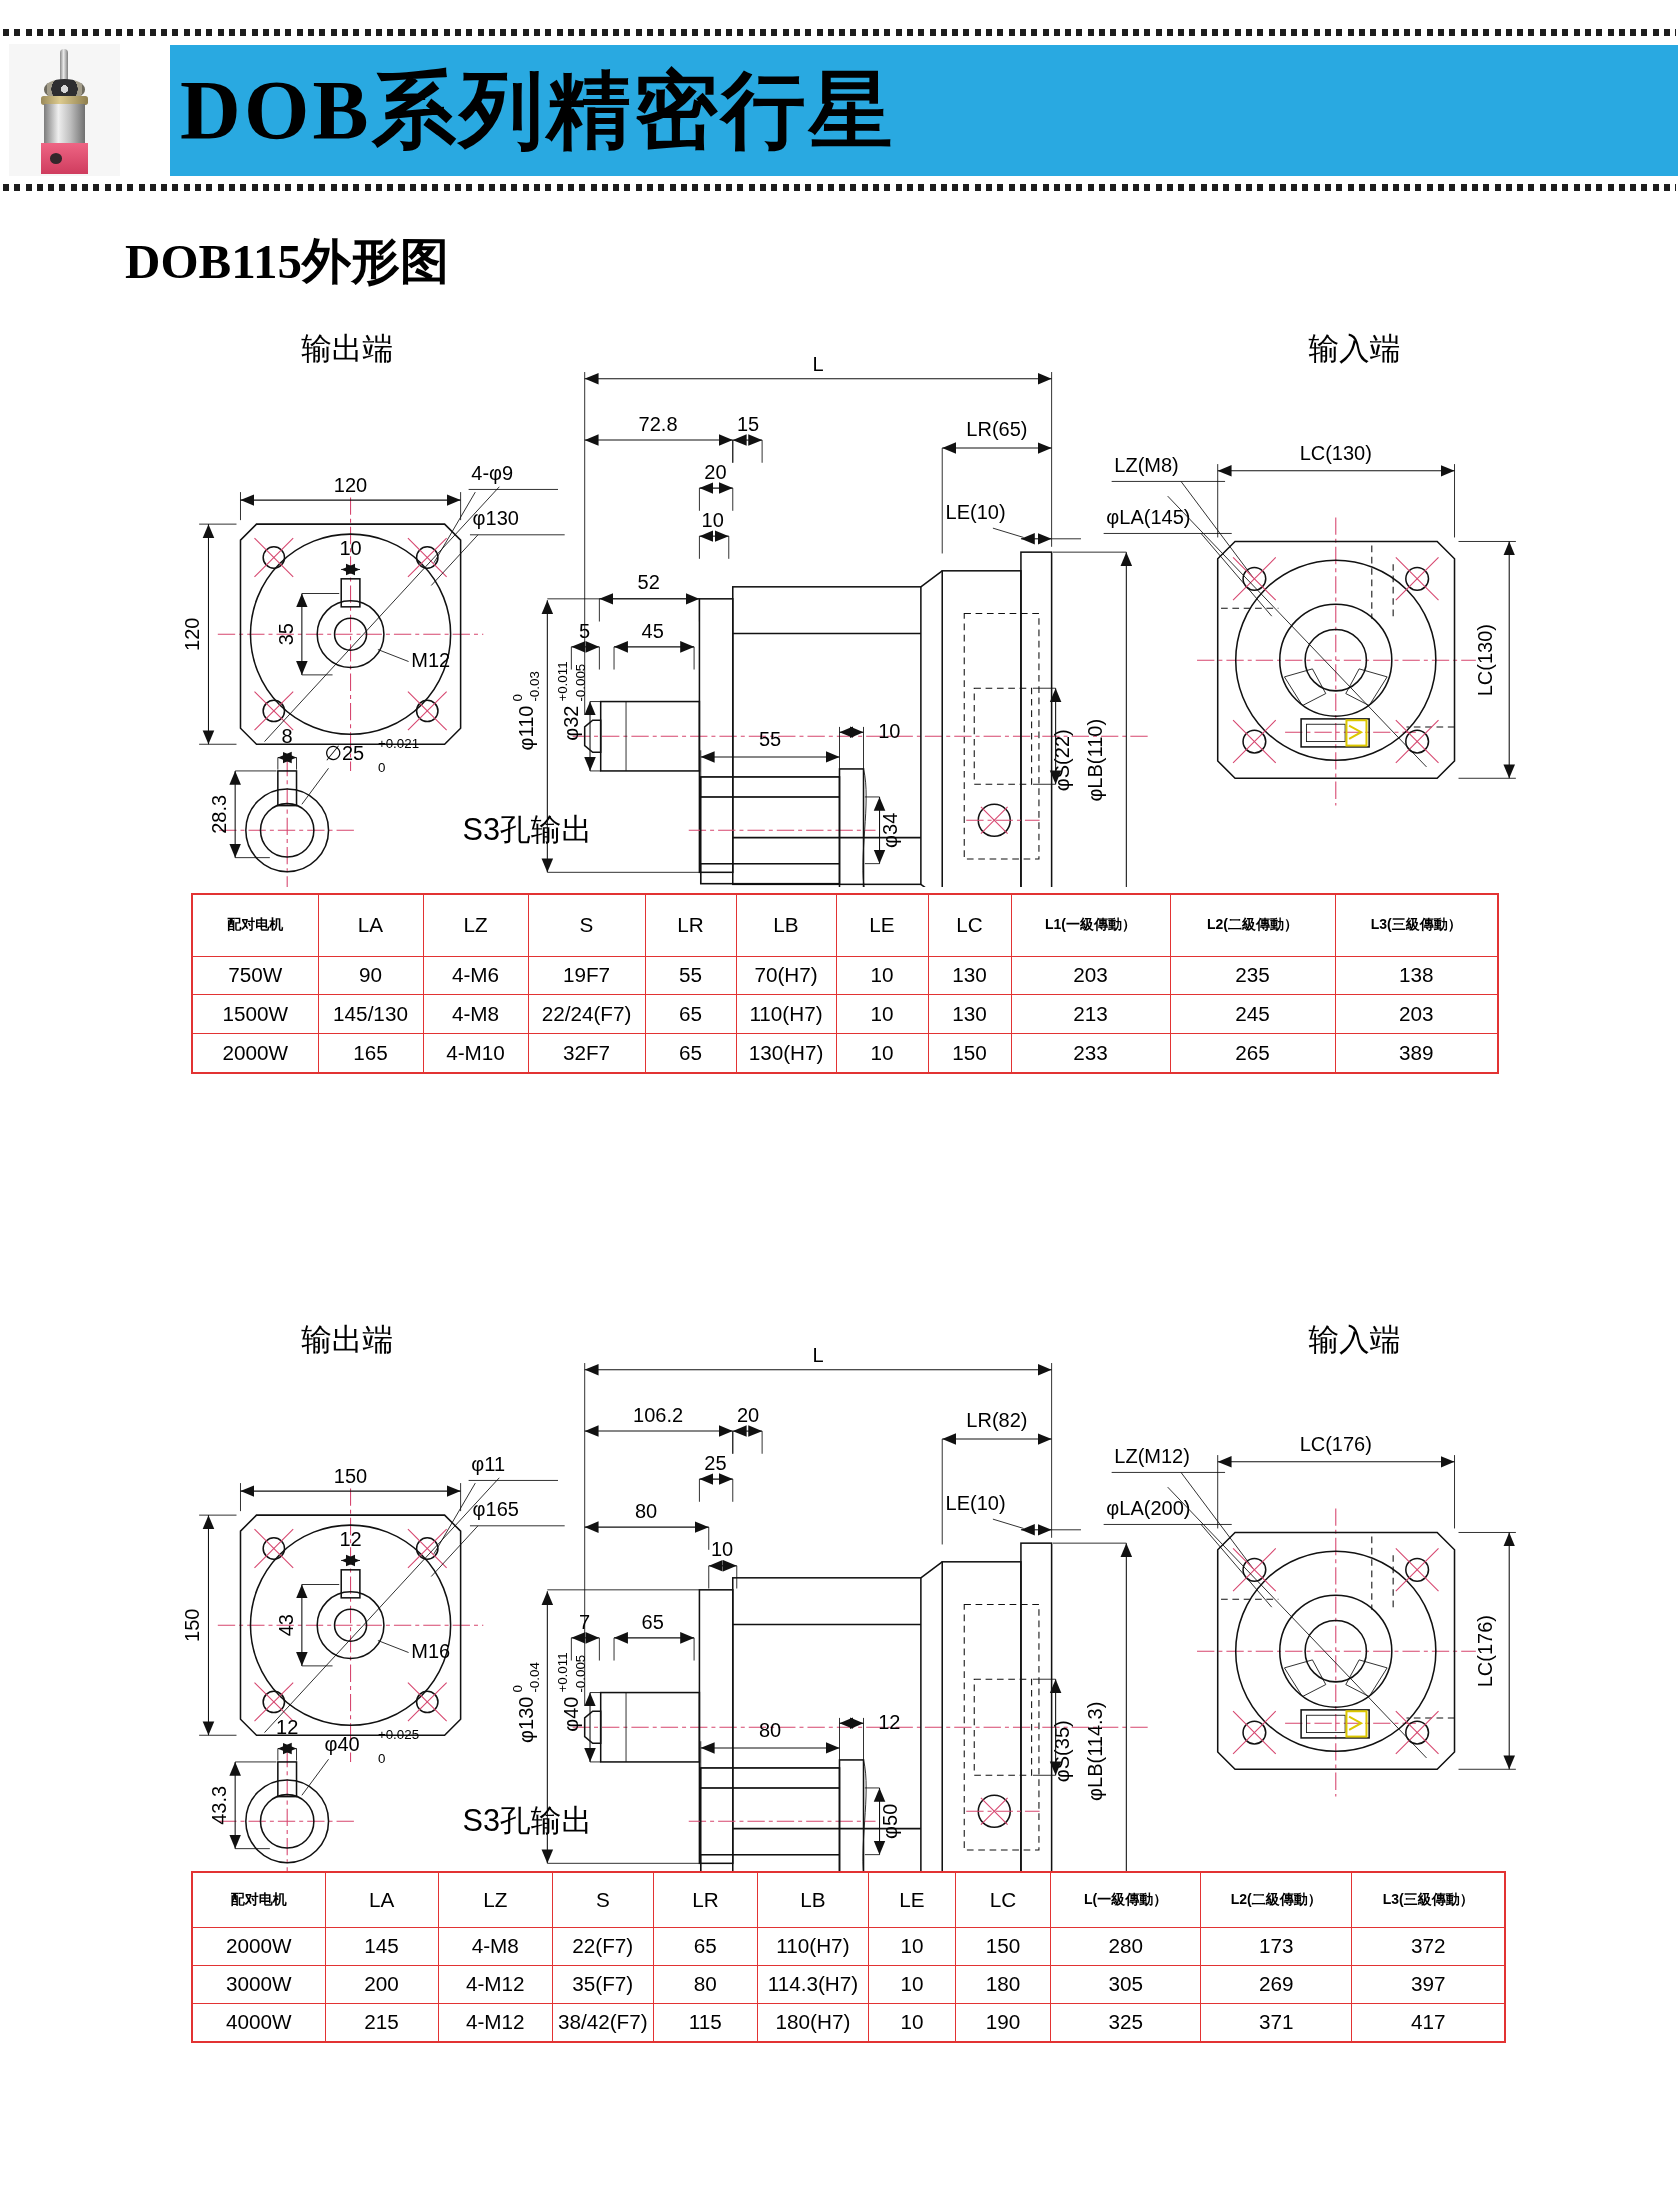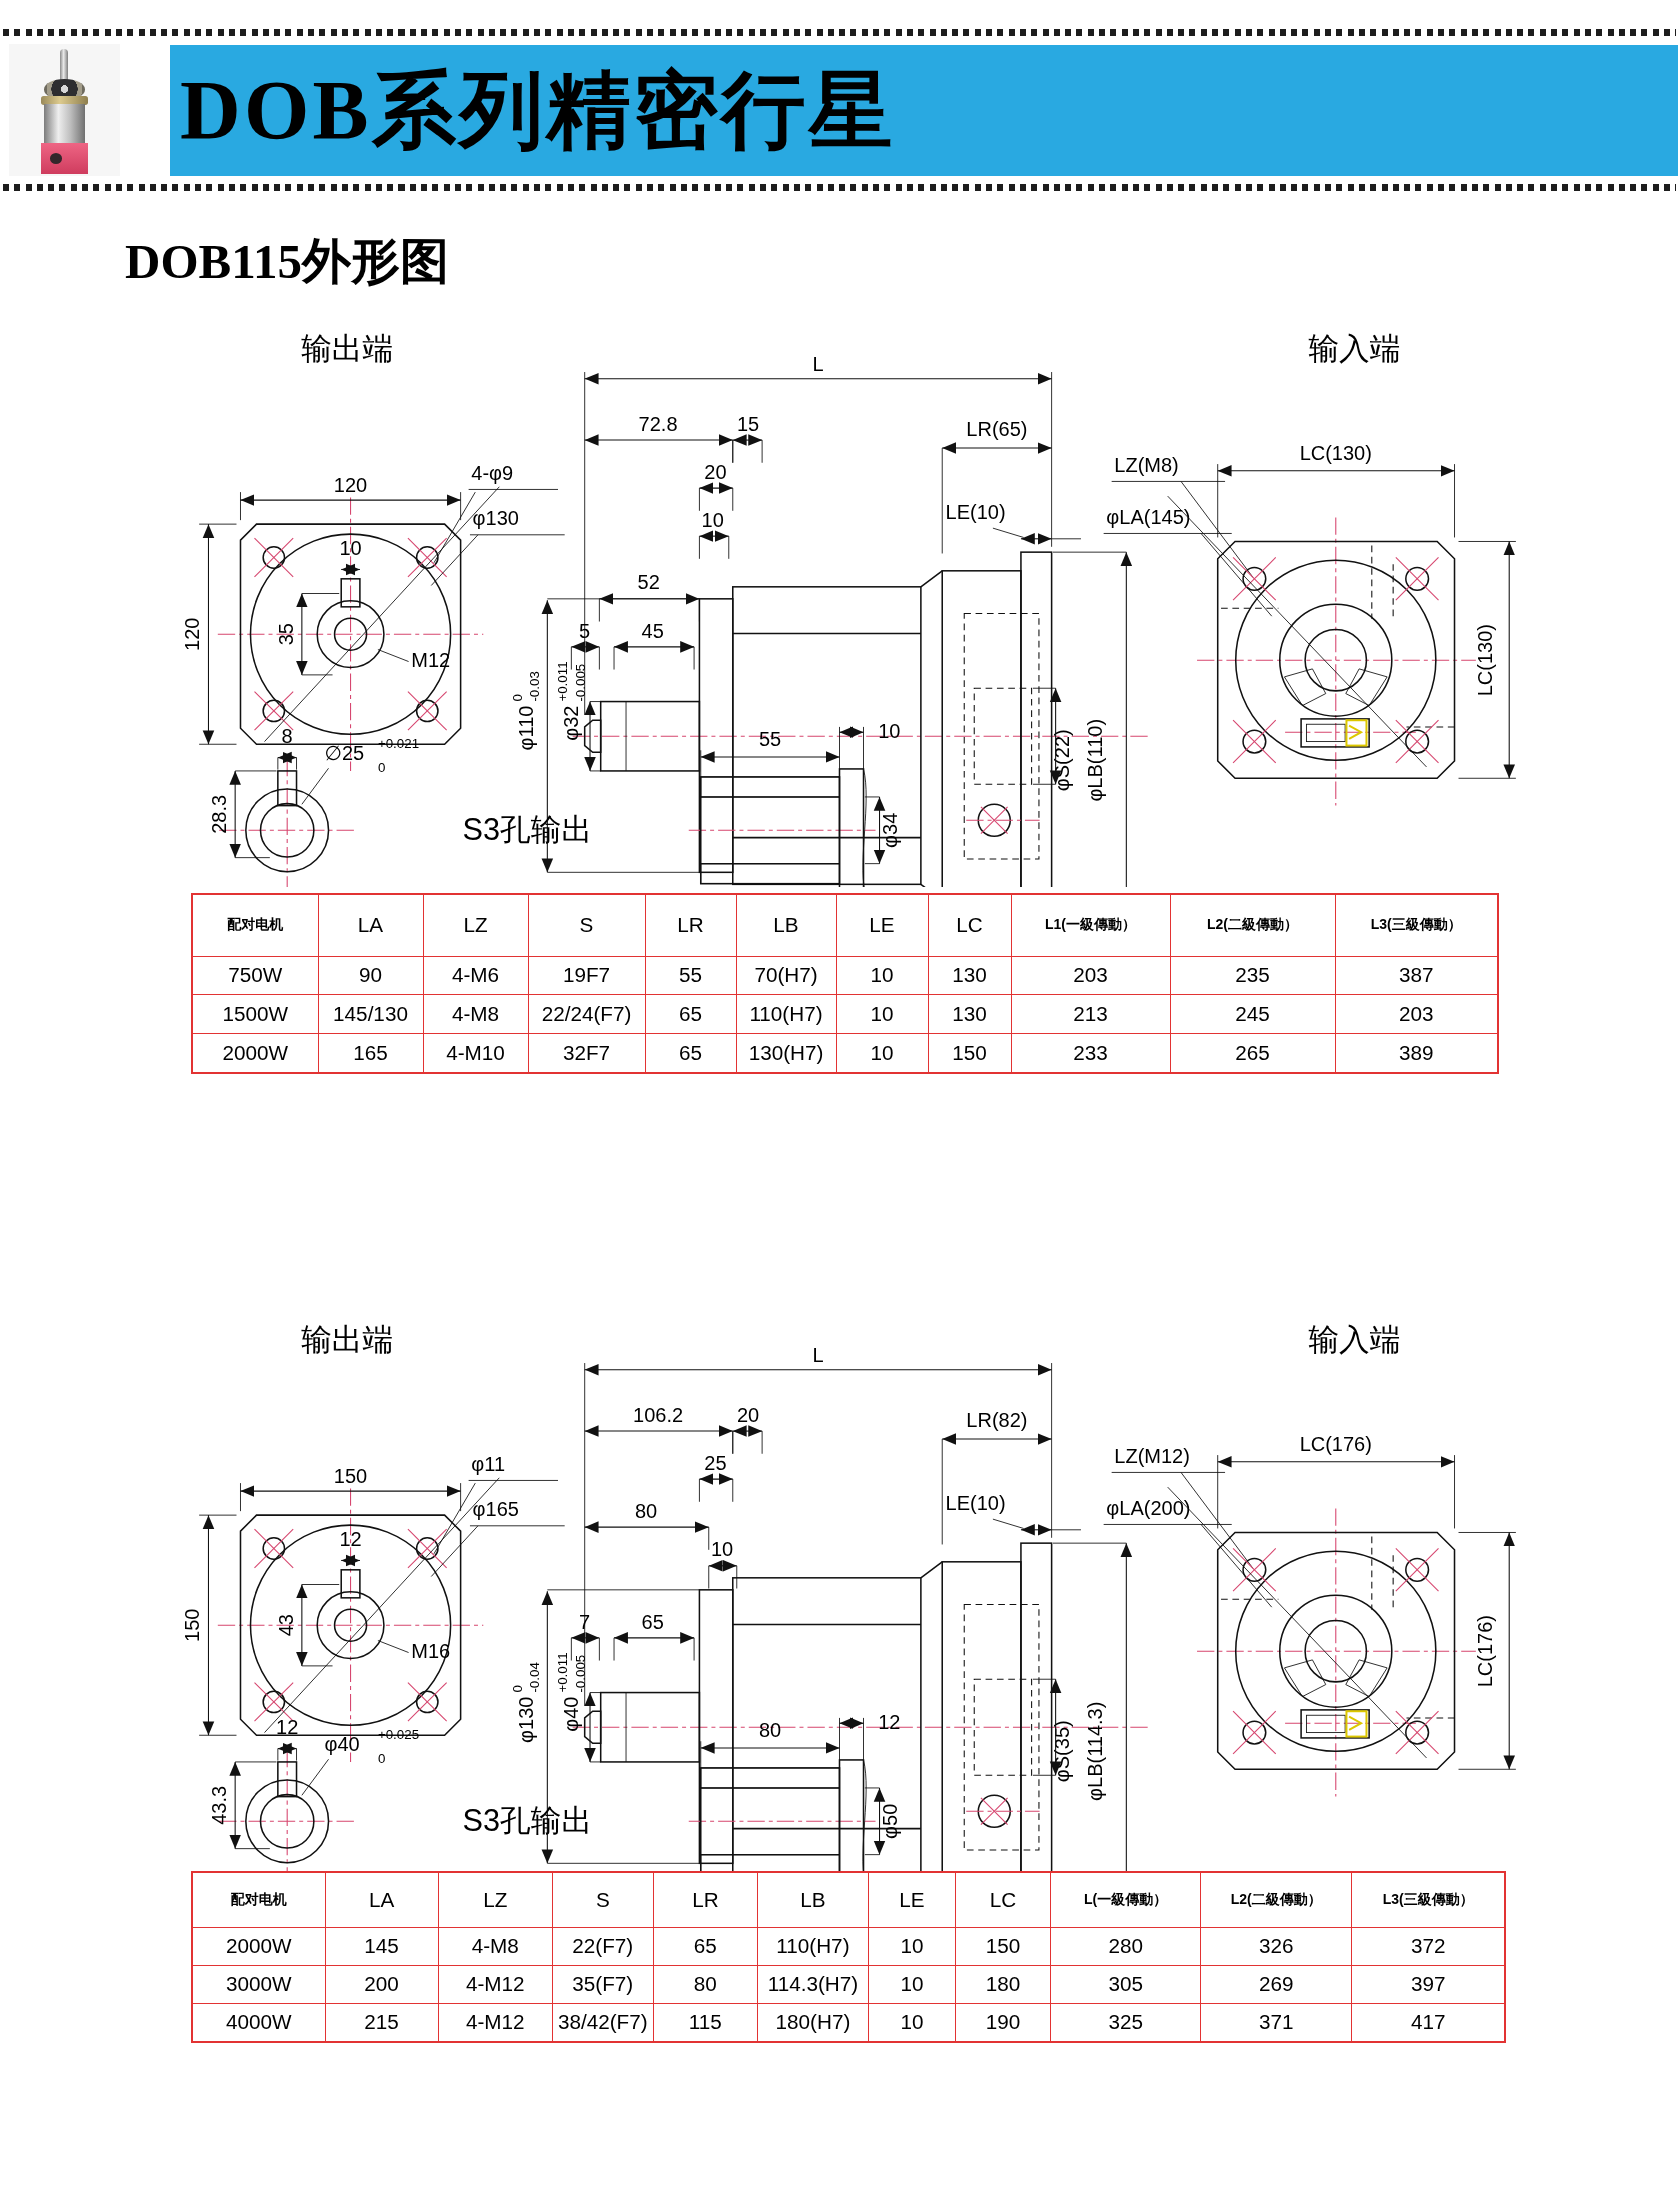--- a/index.html
+++ b/index.html
@@ -333,21 +333,21 @@
           <td>750W</td>
           <td>90</td>
           <td>4-M6</td>
           <td>19F7</td>
           <td>55</td>
           <td>70(H7)</td>
           <td>10</td>
           <td>130</td>
           <td>203</td>
           <td>235</td>
-          <td>387</td>
+          <td>138</td>
         </tr>
         <tr>
           <td>1500W</td>
           <td>145/130</td>
           <td>4-M8</td>
           <td>22/24(F7)</td>
           <td>65</td>
           <td>110(H7)</td>
           <td>10</td>
           <td>130</td>
@@ -628,21 +628,21 @@
         <tr>
           <td>2000W</td>
           <td>145</td>
           <td>4-M8</td>
           <td>22(F7)</td>
           <td>65</td>
           <td>110(H7)</td>
           <td>10</td>
           <td>150</td>
           <td>280</td>
-          <td>326</td>
+          <td>173</td>
           <td>372</td>
         </tr>
         <tr>
           <td>3000W</td>
           <td>200</td>
           <td>4-M12</td>
           <td>35(F7)</td>
           <td>80</td>
           <td>114.3(H7)</td>
           <td>10</td>

